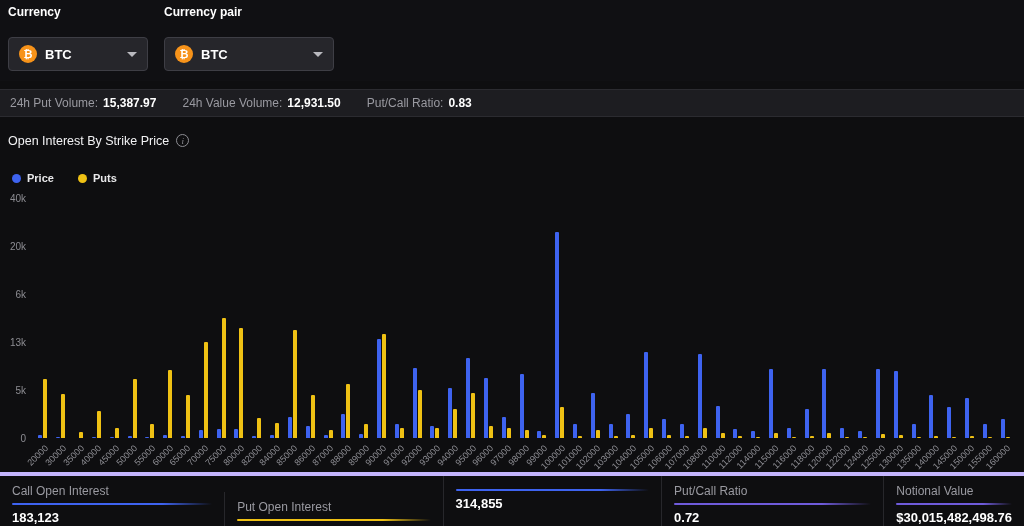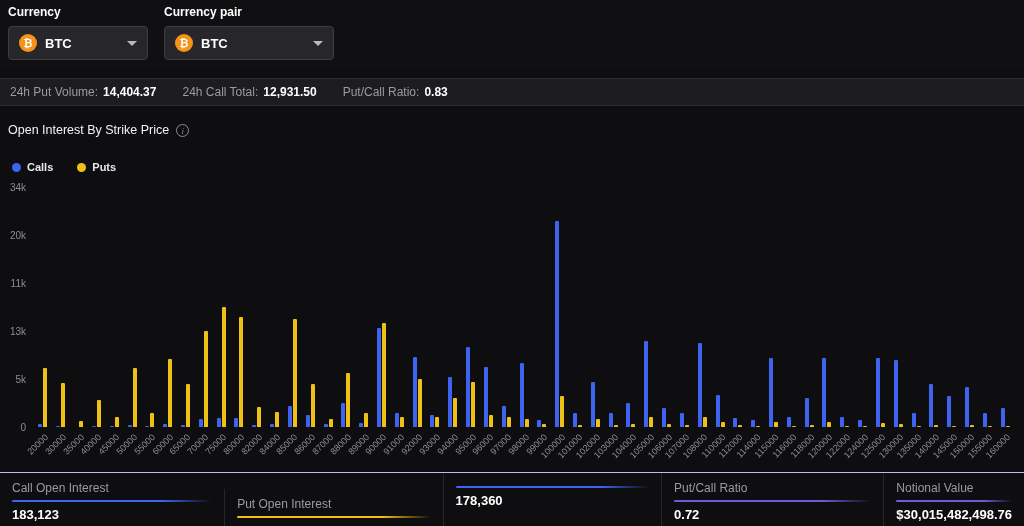--- a/index.html
+++ b/index.html
@@ -2,41 +2,41 @@
 <html><head>
 <meta charset="utf-8">
 <style>
   * { margin:0; padding:0; box-sizing:border-box; }
   html,body { background:#0b0b0d; }
   body { font-family:"Liberation Sans", sans-serif; color:#e8e8ea; }
   .page { width:1024px; height:526px; background:#0e0e10; overflow:hidden; position:relative; }
 
   
   .top-controls { display:flex; gap:16px; padding:5px 10px 10px 8px; background:#101013; }
-  .control-label { font-size:12px; font-weight:bold; color:#ffffff; margin-bottom:7px; }
+  .control-label { font-size:12px; font-weight:bold; color:#ffffff; margin-bottom:18px; }
   .dropdown { display:flex; align-items:center; gap:8px; background:#26262b; border:1px solid #3e3e45;
               border-radius:4px; height:34px; padding:0 10px; cursor:pointer; }
   .dd-currency { width:140px; }
   .dd-pair { width:170px; }
   .btc-icon { width:18px; height:18px; min-width:18px; border-radius:50%; background:#F7931A; color:#fff;
               font-size:11px; font-weight:bold; display:flex; align-items:center; justify-content:center; }
   .dropdown-value { font-size:13px; font-weight:bold; color:#fff; flex:1; }
   .chevron { width:0; height:0; border-left:5px solid transparent; border-right:5px solid transparent;
              border-top:5px solid #b9b9bf; }
 
   
   .stats-bar { margin-top:8px; height:28px; background:#1d1d21; border-top:1px solid #2b2b30;
                border-bottom:1px solid #2b2b30; display:flex; align-items:center; padding:0 10px;
                gap:26px; font-size:12px; }
   .stat { display:flex; gap:5px; align-items:center; }
   .stat-label { color:#9a9aa1; }
   .stat-value { color:#ffffff; font-weight:bold; }
 
   
-  .section-header { display:flex; align-items:flex-end; gap:7px; margin:17px 0 0 8px; }
+  .section-header { display:flex; align-items:flex-start; gap:7px; margin:17px 0 0 8px; }
   .section-title { font-size:12.5px; color:#f2f2f4; }
   .info-icon { width:13px; height:13px; border:1px solid #8d8d93; border-radius:50%; color:#8d8d93;
                font-size:9px; display:flex; align-items:center; justify-content:center; cursor:pointer;
                font-style:italic; font-family:"Liberation Serif", serif; }
 
   
   .legend { display:flex; gap:24px; margin:24px 0 0 12px; }
   .legend-item { display:flex; align-items:center; gap:6px; cursor:pointer; }
   .legend-dot { width:9px; height:9px; border-radius:50%; }
   .legend-label { font-size:11px; font-weight:bold; color:#e8e8ea; }
@@ -45,21 +45,21 @@
   .chart-wrap { position:relative; margin-top:14px; padding-left:34px; padding-right:10px; }
   .y-axis { position:absolute; left:0; top:0; width:30px; height:240px; }
   .y-tick { position:absolute; right:4px; font-size:10px; color:#8d8d93; transform:translateY(-50%); }
   .plot { position:relative; height:240px; }
   .bar { position:absolute; bottom:0; border-radius:1px 1px 0 0; }
   .x-labels { position:relative; height:42px; }
   .x-label { position:absolute; top:5px; font-size:9px; color:#8d8d93; white-space:nowrap;
              transform:rotate(-45deg); transform-origin:100% 0%; }
 
   
-  .footer { position:absolute; left:0; right:0; bottom:0; height:54px; border-top:1px solid #c4b5fd;
+  .footer { position:absolute; left:0; right:0; bottom:0; height:54px; border-top:4px solid #c4b5fd;
             display:flex; background:#0e0e10; }
   .footer-col { padding:8px 12px 0 12px; }
   .footer-col + .footer-col { border-left:1px solid #27272b; }
   .fc-0 { width:232px; } .fc-1 { width:226px;margin-top:16px; } .fc-2 { width:226px; } .fc-3 { width:230px; } .fc-4 { flex:1; }
   .footer-label { font-size:12px; color:#9a9aa1; }
   .footer-line { height:2px; margin-top:5px; border-radius:1px; }
   .footer-value { font-size:13px; font-weight:bold; color:#ffffff; margin-top:5px; }
 </style>
 </head>
 <body>
@@ -81,56 +81,56 @@
         <span class="btc-icon">₿</span>
         <span class="dropdown-value">BTC</span>
         <span class="chevron"></span>
       </div>
     </div>
   </div>
 
   <div class="stats-bar">
     <span class="stat">
       <span class="stat-label">24h Put Volume:</span>
-      <span class="stat-value">14,404.37</span>
+      <span class="stat-value">15,387.97</span>
     </span>
     <span class="stat">
-      <span class="stat-label">24h Call Total:</span>
+      <span class="stat-label">24h Value Volume:</span>
       <span class="stat-value">12,931.50</span>
     </span>
     <span class="stat">
       <span class="stat-label">Put/Call Ratio:</span>
       <span class="stat-value">0.83</span>
     </span>
   </div>
 
   <div class="section-header">
     <span class="section-title">Open Interest By Strike Price</span>
     <span class="info-icon">i</span>
   </div>
 
   <div class="legend" id="legend">
       <div class="legend-item">
         <span class="legend-dot" style="background: rgb(62, 99, 240);"></span>
-        <span class="legend-label">Calls</span>
+        <span class="legend-label">Price</span>
       </div>
       <div class="legend-item">
         <span class="legend-dot" style="background: rgb(239, 193, 20);"></span>
         <span class="legend-label">Puts</span>
       </div>
     </div>
 
   <div class="chart-wrap">
     <div class="y-axis" id="y-axis">
         <span class="y-tick" style="top: 240px;">0</span>
         <span class="y-tick" style="top: 192px;">5k</span>
         <span class="y-tick" style="top: 144px;">13k</span>
-        <span class="y-tick" style="top: 96px;">11k</span>
+        <span class="y-tick" style="top: 96px;">6k</span>
         <span class="y-tick" style="top: 48px;">20k</span>
-        <span class="y-tick" style="top: 0px;">34k</span>
+        <span class="y-tick" style="top: 0px;">40k</span>
       </div>
     <div class="plot" id="plot">
         <div class="bar" style="background: rgb(62, 99, 240); left: 4.40909px; width: 4px; height: 2.88px;"></div>
         <div class="bar" style="background: rgb(62, 99, 240); left: 22.2273px; width: 4px; height: 0.96px;"></div>
         <div class="bar" style="background: rgb(62, 99, 240); left: 57.8636px; width: 4px; height: 0.96px;"></div>
         <div class="bar" style="background: rgb(62, 99, 240); left: 75.6818px; width: 4px; height: 0.96px;"></div>
         <div class="bar" style="background: rgb(62, 99, 240); left: 93.5px; width: 4px; height: 1.92px;"></div>
         <div class="bar" style="background: rgb(62, 99, 240); left: 111.318px; width: 4px; height: 0.96px;"></div>
         <div class="bar" style="background: rgb(62, 99, 240); left: 129.136px; width: 4px; height: 2.88px;"></div>
         <div class="bar" style="background: rgb(62, 99, 240); left: 146.955px; width: 4px; height: 1.92px;"></div>
@@ -301,21 +301,21 @@
       <div class="footer-line" style="background: linear-gradient(90deg, rgb(62, 99, 240) 75%, rgba(0, 0, 0, 0));"></div>
       <div class="footer-value">183,123</div>
     </div>
     <div class="footer-col fc-1">
       <div class="footer-label">Put Open Interest</div>
       <div class="footer-line" style="background: linear-gradient(90deg, rgb(239, 193, 20) 75%, rgba(0, 0, 0, 0));"></div>
       <div class="footer-value">131,732</div>
     </div>
     <div class="footer-col fc-2">
       <div class="footer-line" style="background: linear-gradient(90deg, rgb(62, 99, 240) 75%, rgba(0, 0, 0, 0));"></div>
-      <div class="footer-value">178,360</div>
+      <div class="footer-value">314,855</div>
     </div>
     <div class="footer-col fc-3">
       <div class="footer-label">Put/Call Ratio</div>
       <div class="footer-line" style="background: linear-gradient(90deg, rgb(111, 91, 219) 75%, rgba(0, 0, 0, 0));"></div>
       <div class="footer-value">0.72</div>
     </div>
     <div class="footer-col fc-4">
       <div class="footer-label">Notional Value</div>
       <div class="footer-line" style="background: linear-gradient(90deg, rgb(111, 91, 219) 75%, rgba(0, 0, 0, 0));"></div>
       <div class="footer-value">$30,015,482,498.76</div>

